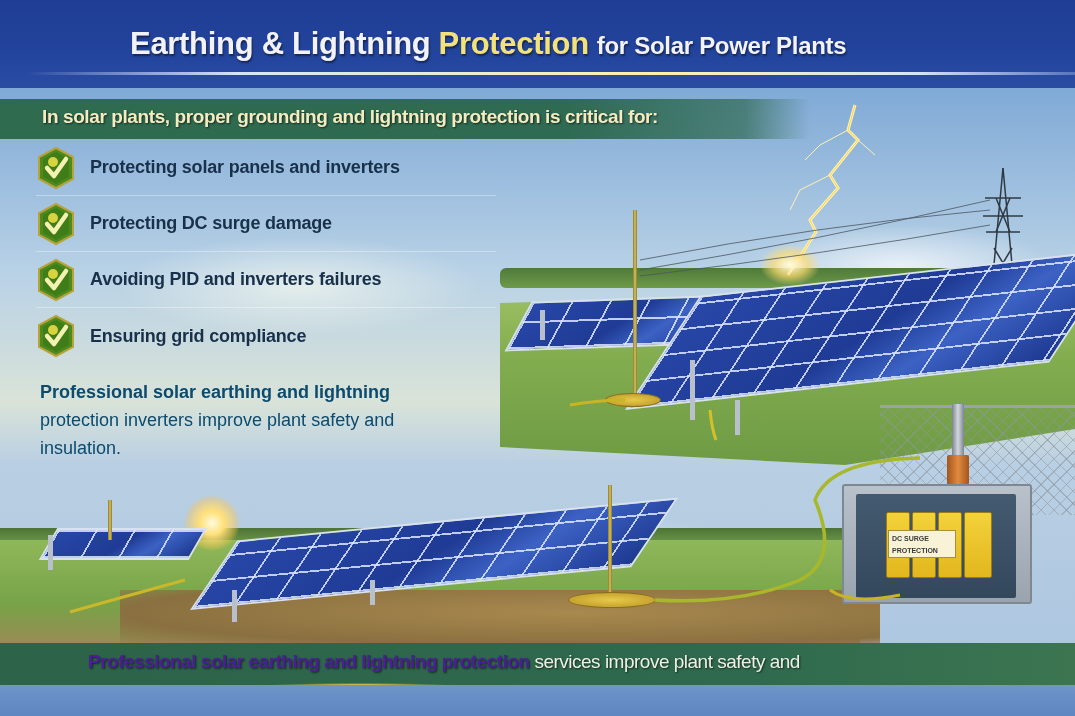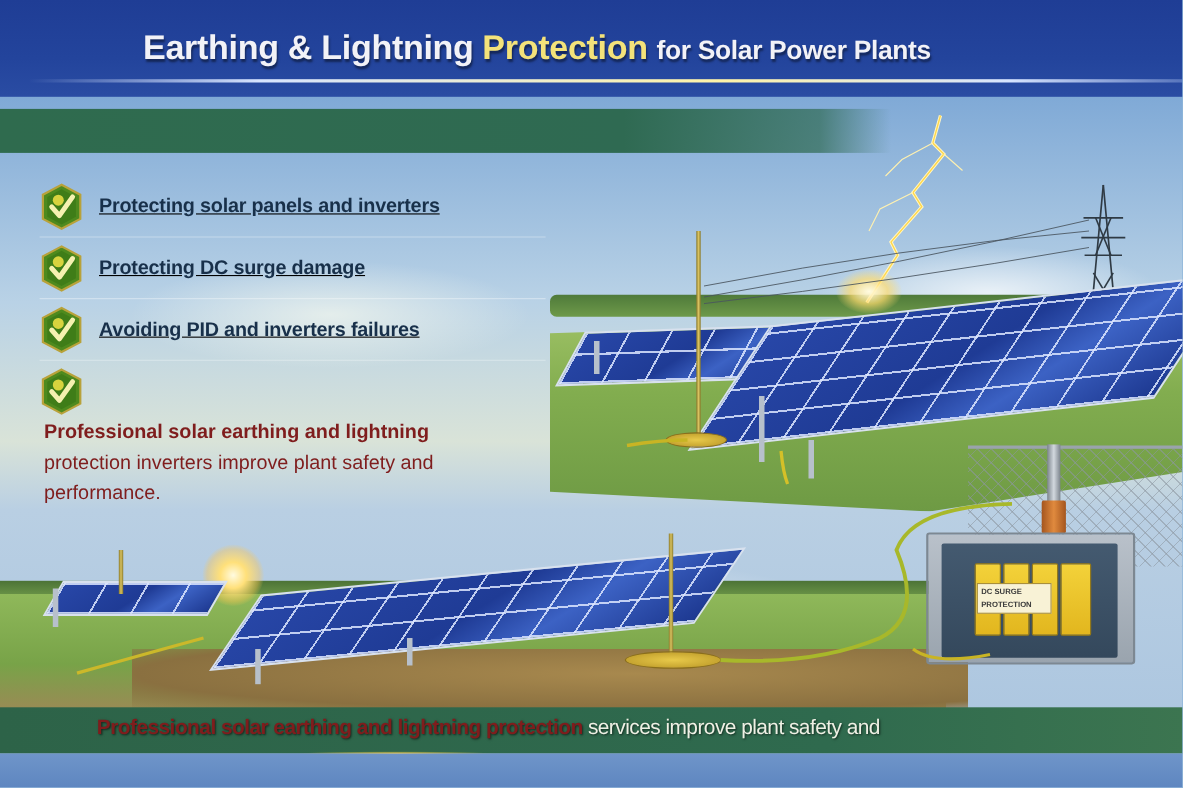--- a/index.html
+++ b/index.html
@@ -44,37 +44,37 @@
     position: absolute; left: 0; top: 99px; width: 810px; height: 40px;
     background: linear-gradient(90deg, #2f6b4e 0%, #2f6a52 70%, rgba(47,106,82,0.7) 92%, rgba(47,106,82,0) 100%);
   }
   .intro-text {
     position: absolute; left: 42px; top: 106px; font-size: 19px; font-weight: bold;
     color: #f4ecc0; white-space: nowrap; letter-spacing: -0.4px;
     text-shadow: 1px 1px 2px rgba(0,0,0,0.6);
   }
 
   
-  .benefits { position: absolute; left: 36px; top: 160px; width: 460px; text-decoration: underline; }
+  .benefits { position: absolute; left: 36px; top: 140px; width: 460px; }
   .benefit {
     position: relative; height: 56px; display: flex; align-items: center;
     border-bottom: 1px solid rgba(255,255,255,0.35);
   }
   .benefit:last-child { border-bottom: none; }
   .badge {
     width: 40px; height: 44px; flex: 0 0 40px; margin-right: 14px; position: relative;
   }
   .badge svg { width: 40px; height: 44px; display: block; }
   .benefit-label {
     font-size: 18px; font-weight: bold; color: #18304a; white-space: nowrap;
     letter-spacing: -0.2px;
   }
 
   
-  .summary { position: absolute; left: 40px; top: 378px; width: 460px; color: #7f1d1d; font-size: 18px; line-height: 28px; }
+  .summary { position: absolute; left: 40px; top: 378px; width: 460px; color: #0c4a6e; font-size: 18px; line-height: 28px; }
   .summary .bold { font-weight: bold; }
   .horizon {
     position: absolute; left: 500px; top: 268px; width: 575px; height: 20px;
     background: linear-gradient(180deg, #4f7a3a, #6e9a4a);
     border-radius: 6px;
   }
   .field-right {
     position: absolute; left: 500px; top: 285px; width: 575px; height: 180px;
     background: linear-gradient(180deg, #9fc266 0%, #82ad4f 40%, #6e9a44 100%);
     clip-path: polygon(0 10%, 100% 0, 100% 80%, 60% 100%, 0 90%);
@@ -171,21 +171,21 @@
   }
   .footer-glow {
     position: absolute; left: 270px; top: 683px; width: 180px; height: 4px;
     background: radial-gradient(ellipse, #ffd34d, rgba(255,211,77,0) 70%);
   }
   .footer-text {
     position: absolute; left: 88px; top: 651px; white-space: nowrap;
     font-size: 19px; letter-spacing: -0.5px;
     text-shadow: 1px 1px 2px rgba(0,0,0,0.6);
   }
-  .footer-text .hl { color: #7f1d1d; font-weight: bold; margin-top: 16px; }
+  .footer-text .hl { color: #4c1d95; font-weight: bold; margin-top: 16px; }
   .footer-text .nm { color: #eef0e4; margin-top: 48px; }
   .bottom-water {
     position: absolute; left: 0; top: 685px; width: 1075px; height: 31px;
     background: linear-gradient(180deg, #6f95c9, #5e86c0);
   }
 
   
   .sun {
     position: absolute; left: 184px; top: 495px; width: 56px; height: 56px; border-radius: 50%;
     background: radial-gradient(circle, #fffbe0 0%, #ffe07a 30%, rgba(255,200,80,0.4) 60%, rgba(255,200,80,0) 72%);
@@ -293,20 +293,21 @@
 
   <svg class="cable" style="left:0;top:380px;width:1075px;height:240px" viewBox="0 0 1075 240">
     <path d="M570 25 Q600 20 625 20" stroke="#c8b424" stroke-width="3" fill="none"></path>
     <path d="M710 30 Q712 50 716 60" stroke="#d4c028" stroke-width="3" fill="none"></path>
     <path d="M70 232 Q130 215 185 200" stroke="#cbb82a" stroke-width="3" fill="none"></path>
     <path d="M655 220 Q740 225 800 200 Q840 180 815 120 Q830 80 920 78" stroke="#a8b82a" stroke-width="3.5" fill="none"></path>
     <path d="M830 210 Q850 225 900 215" stroke="#c8b424" stroke-width="3" fill="none"></path>
   </svg>
 
   <div class="intro-band"></div>
+  <div class="intro-text">In solar plants, proper grounding and lightning protection is critical for:</div>
 
   <div class="benefits">
     <div class="benefit">
       <span class="badge">
         <svg viewBox="0 0 40 44">
             <polygon points="20,2 37,11 37,33 20,42 3,33 3,11" fill="#4e8a1e" stroke="#b8a23a" stroke-width="2"></polygon>
             <polygon points="20,6 33,13 33,31 20,38 7,31 7,13" fill="#3f7d18"></polygon>
             <circle cx="17" cy="16" r="5" fill="#e9dd42" opacity="0.9"></circle>
             <path d="M11 22 L18 30 L30 13" stroke="#f5f1b0" stroke-width="4.5" fill="none" stroke-linecap="round" stroke-linejoin="round"></path>
           </svg>
@@ -337,27 +338,28 @@
     </div>
     <div class="benefit">
       <span class="badge">
         <svg viewBox="0 0 40 44">
             <polygon points="20,2 37,11 37,33 20,42 3,33 3,11" fill="#4e8a1e" stroke="#b8a23a" stroke-width="2"></polygon>
             <polygon points="20,6 33,13 33,31 20,38 7,31 7,13" fill="#3f7d18"></polygon>
             <circle cx="17" cy="16" r="5" fill="#e9dd42" opacity="0.9"></circle>
             <path d="M11 22 L18 30 L30 13" stroke="#f5f1b0" stroke-width="4.5" fill="none" stroke-linecap="round" stroke-linejoin="round"></path>
           </svg>
       </span>
+      <span class="benefit-label">Ensuring grid compliance</span>
     </div>
   </div>
 
   <div class="summary">
     <div class="bold">Professional solar earthing and lightning</div>
     <div>protection inverters improve plant safety and</div>
-    <div>performance.</div>
+    <div>insulation.</div>
   </div>
 
   <div class="footer-band"></div>
   <div class="footer-text">
     <span class="hl">Professional solar earthing and lightning protection</span><span class="nm"> services improve plant safety and</span>
   </div>
   <div class="footer-glow"></div>
   <div class="bottom-water"></div>
 </div>
 

